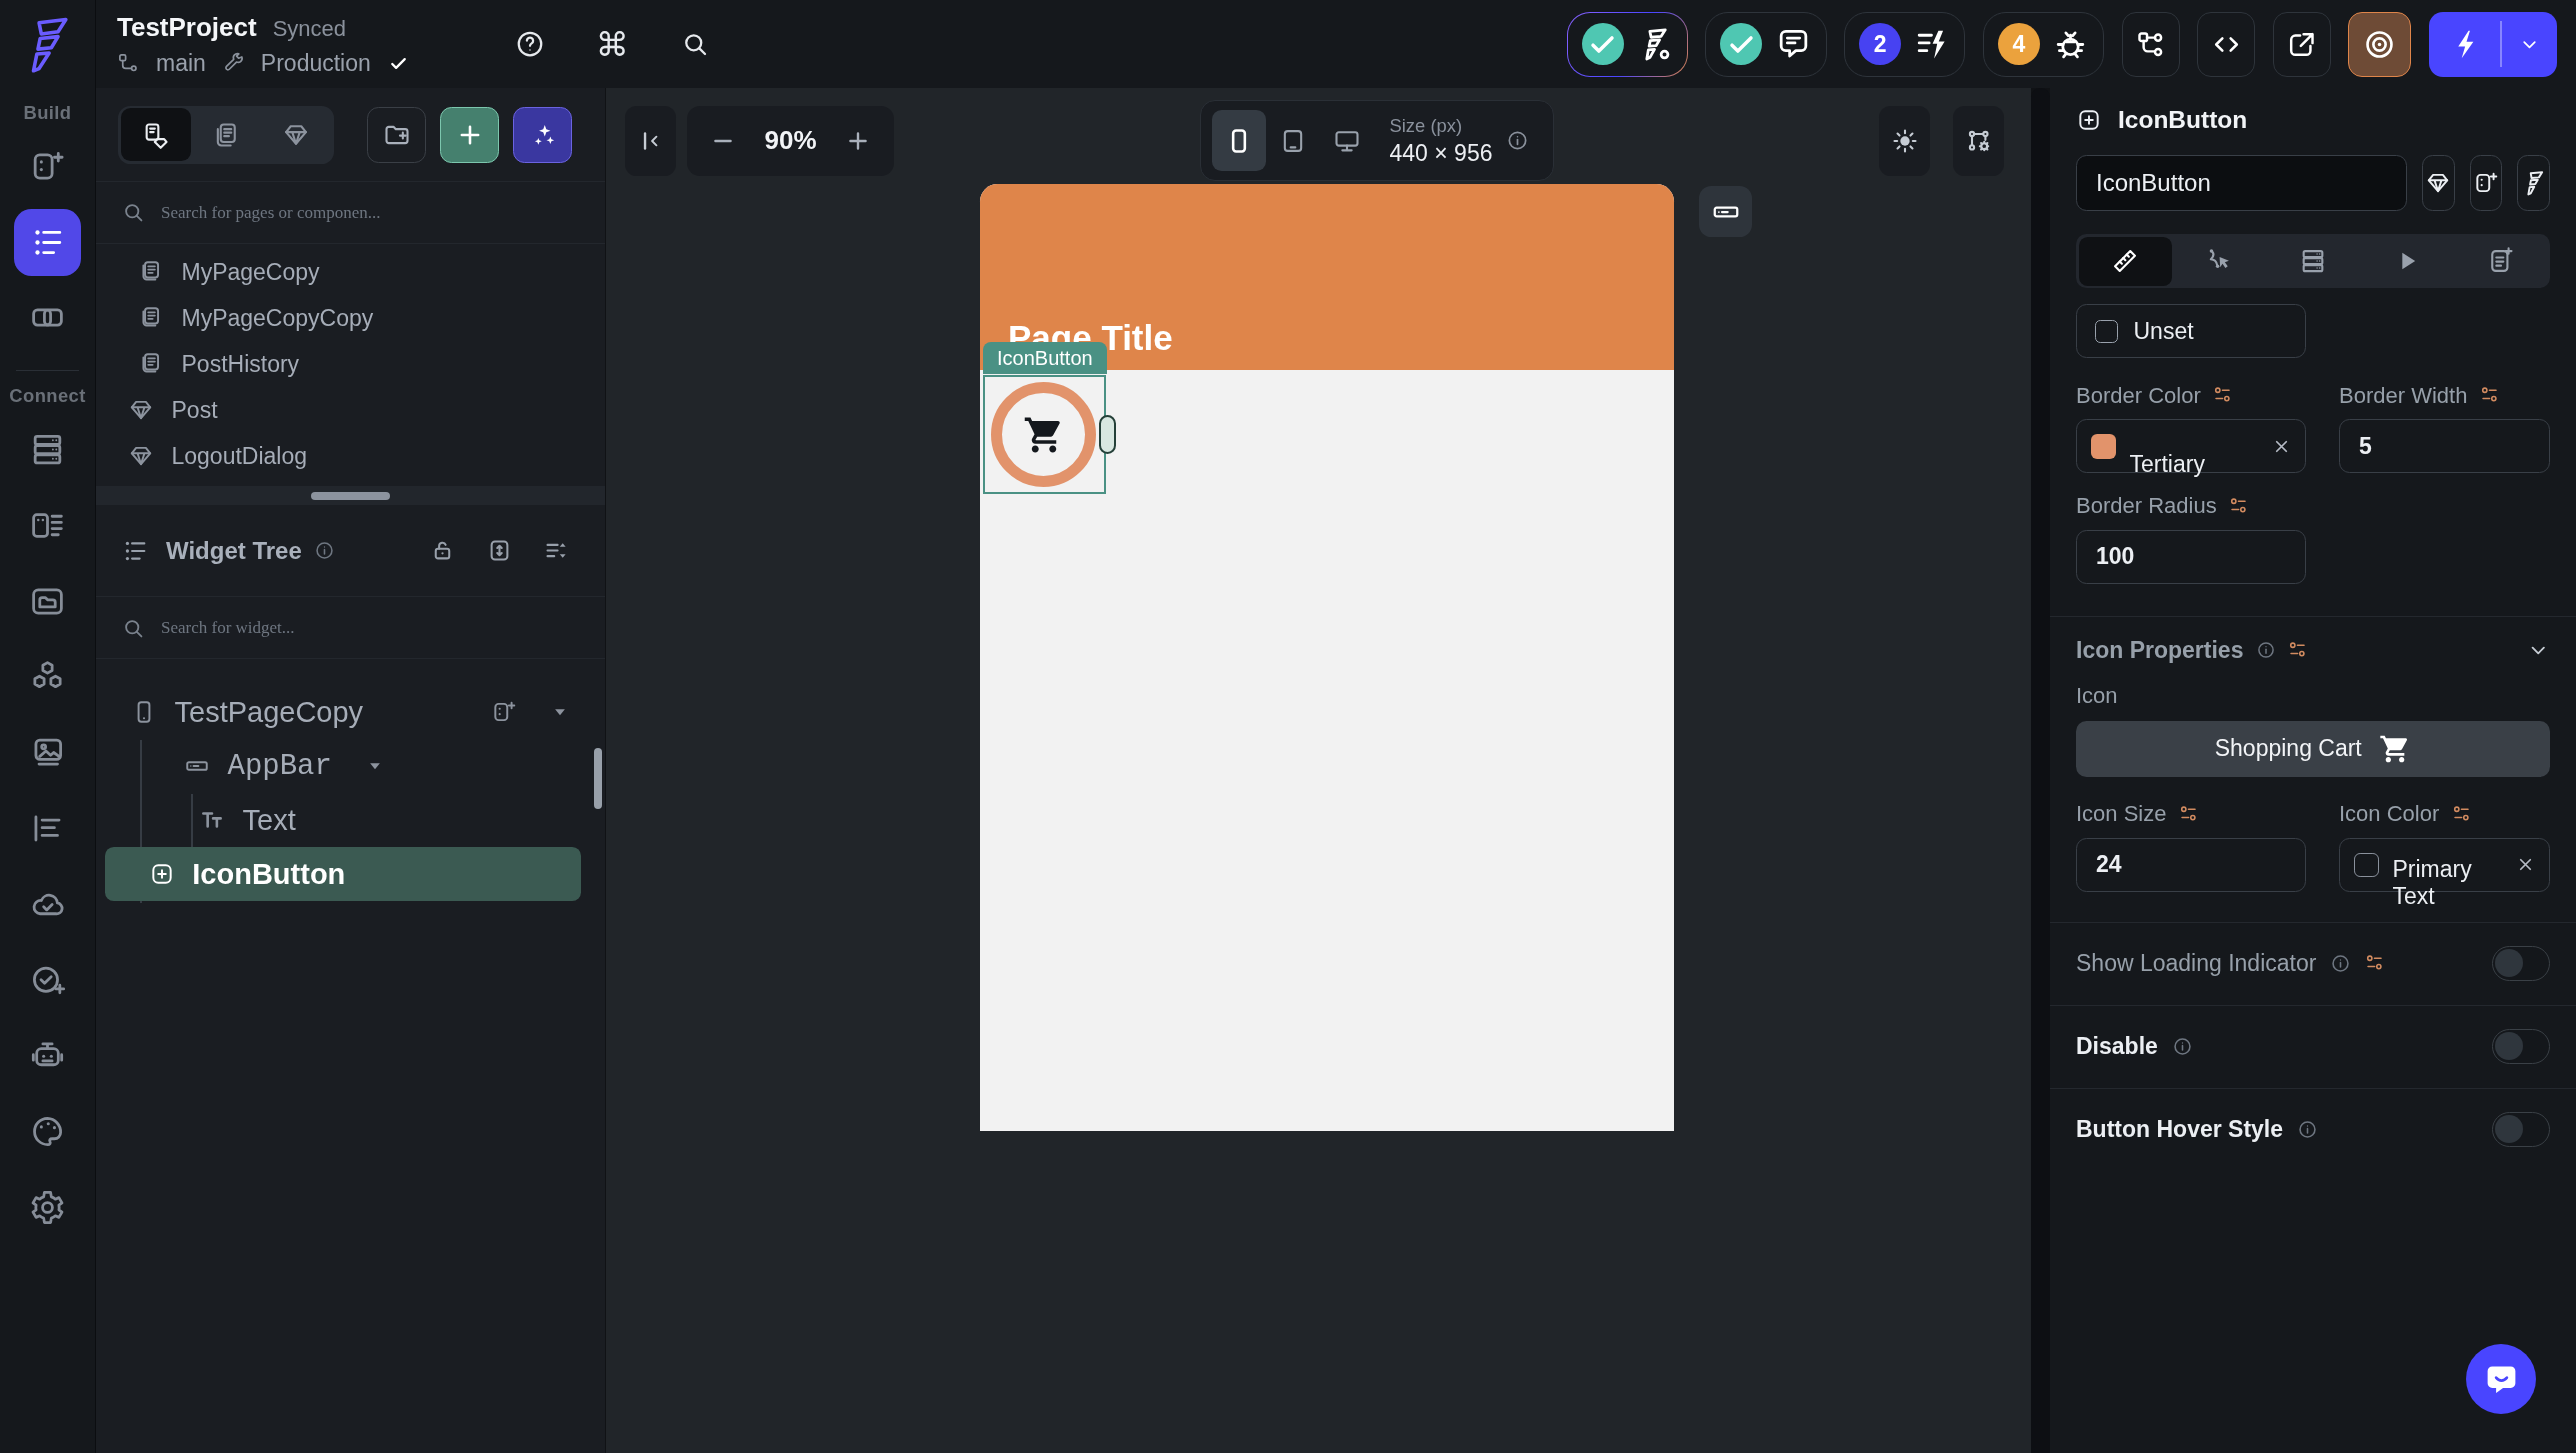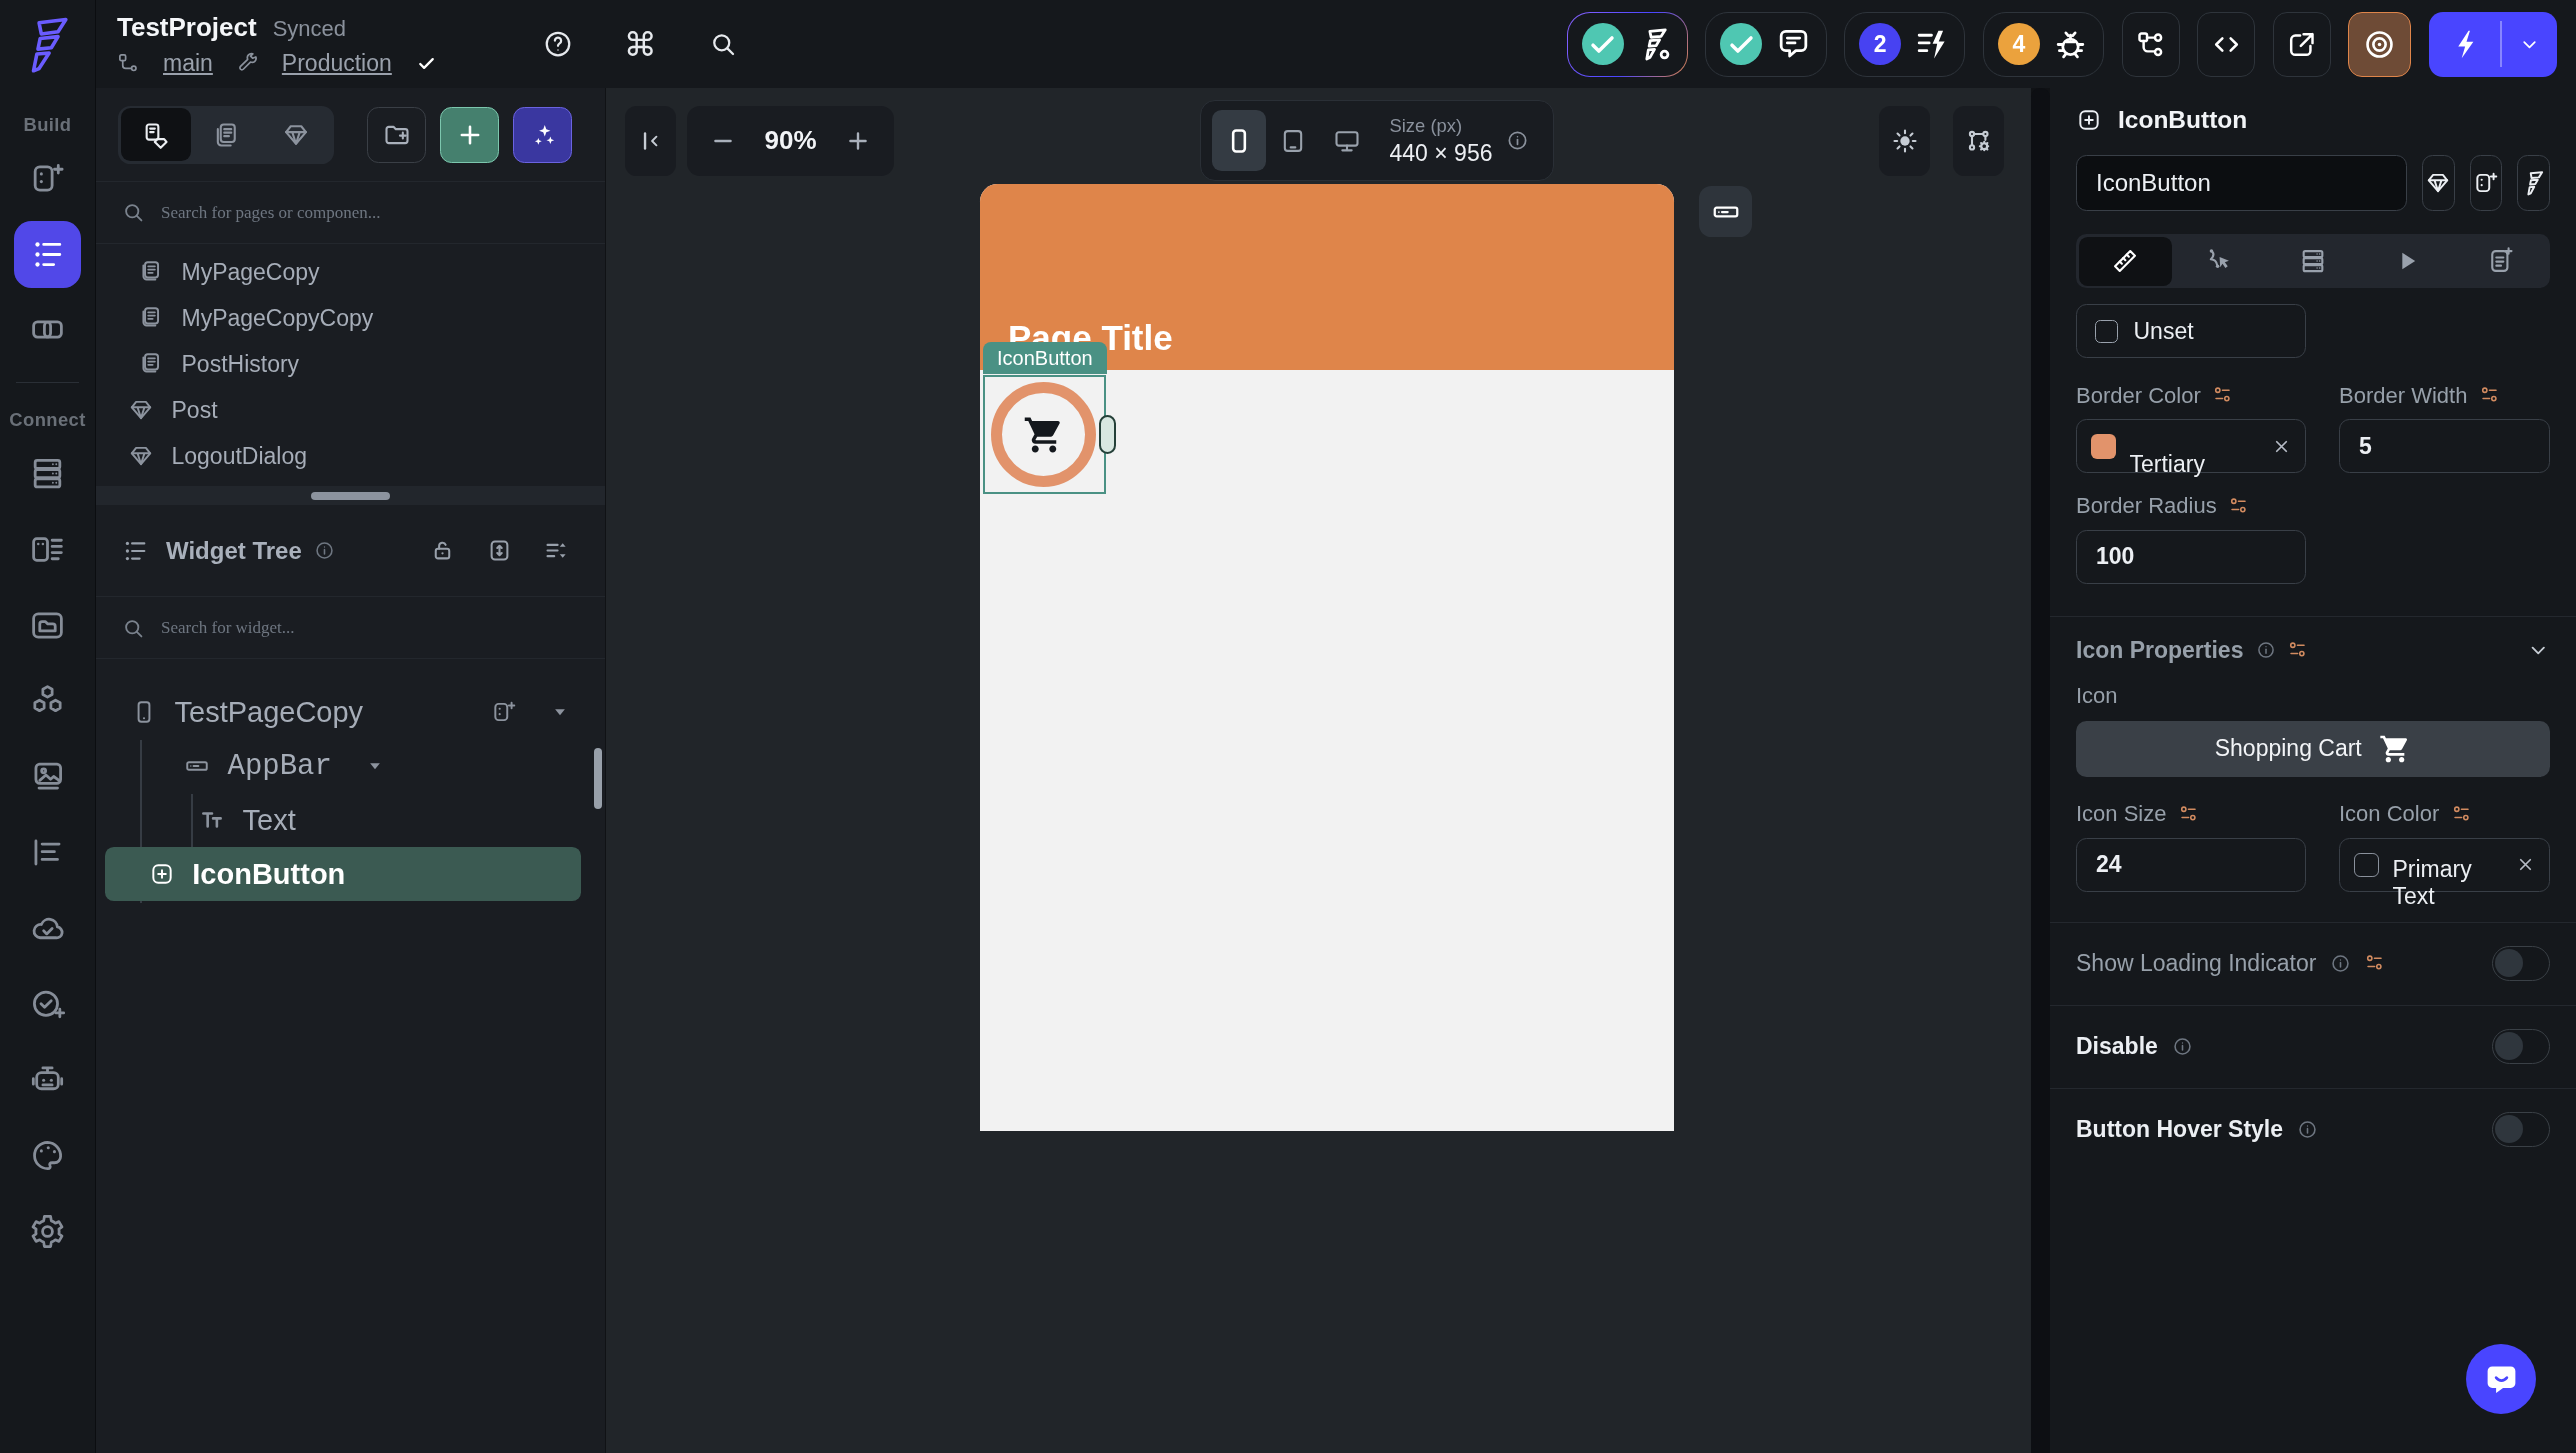--- a/index.html
+++ b/index.html
@@ -9,21 +9,21 @@
   [data-icon] svg { width:1em; height:1em; display:block; }
   .ic { display:flex; align-items:center; justify-content:center; }
 
   
   #header { position:absolute; left:0; top:0; width:2576px; height:88px; background:#15181C; display:flex; align-items:center; z-index:5; }
   .logo-box { width:96px; height:88px; display:flex; align-items:center; justify-content:center; border-right:0.9px solid #0B0D10; }
   .proj-block { margin-left:21px; display:flex; flex-direction:column; gap:7px; }
   .proj-row1 { display:flex; align-items:baseline; gap:16px; }
   .proj-name { font-size:26px; font-weight:bold; color:#F4F6F9; }
   .proj-sync { font-size:22px; color:#8A919C; }
-  .proj-row2 { display:flex; align-items:center; gap:23px; color:#9AA1AC; font-size:23px;text-decoration:underline; }
+  .proj-row2 { display:flex; align-items:center; gap:16px; color:#9AA1AC; font-size:23px; }
   .proj-row2 .ic { font-size:23px; color:#8A919C; }
   .hdr-quick { display:flex; align-items:center; gap:51px; margin-left:105px; color:#E6E9ED; }
   .hdr-quick .ic { font-size:30px; cursor:pointer; }
   .cmd-glyph { font-size:33px; line-height:1; }
   .hdr-right { margin-left:auto; display:flex; align-items:center; gap:17.5px; margin-right:19px; }
   .pill { height:65px; border-radius:23px; border:1.8px solid #2E343B; display:flex; align-items:center; gap:12.3px; padding:0 14px; background:#15181C; cursor:pointer; }
   .pill.grad { border:1.8px solid transparent; background:linear-gradient(#15181C,#15181C) padding-box, linear-gradient(120deg,#8A63FF,#4945FF 55%,#DF854A) border-box; }
   .pill .ic { font-size:37px; color:#FFFFFF; }
   .dot { width:42px; height:42px; border-radius:50%; display:flex; align-items:center; justify-content:center; font-size:23px; font-weight:bold; color:#fff; }
   .dot.teal { background:#4FC7B2; font-size:35px; }
@@ -31,21 +31,21 @@
   .dot.orange { background:#EBA23D; }
   .sqbtn { width:58px; height:65px; border:1.8px solid #2E343B; border-radius:14px; display:flex; align-items:center; justify-content:center; font-size:33px; color:#FFFFFF; background:#15181C; cursor:pointer; }
   .eyebtn { width:63px; height:65px; border:1.8px solid #DF854A; border-radius:14px; background:#6E4B36; display:flex; align-items:center; justify-content:center; font-size:35px; color:#fff; cursor:pointer; }
   .runbtn { height:65px; border-radius:14px; background:#4945FF; display:flex; align-items:center; cursor:pointer; }
   .runbtn .bolt { padding:0 17.5px 0 21px; font-size:33px; color:#fff; }
   .runbtn .vdiv { width:1.8px; height:46px; background:rgba(255,255,255,.35); }
   .runbtn .caret { padding:0 16px; font-size:23px; color:#fff; }
 
   
   #sidebar { position:absolute; left:0; top:88px; width:96px; bottom:0; background:#15181C; border-right:0.9px solid #0B0D10; display:flex; flex-direction:column; align-items:center; }
-  .side-label { font-size:18.4px; font-weight:bold; color:#6A7078; margin-top:26px; letter-spacing:0.4px; }
+  .side-label { font-size:18.4px; font-weight:bold; color:#6A7078; margin-top:14px; letter-spacing:0.4px; }
   .side-item { width:67px; height:67px; margin-top:8.8px; border-radius:17.5px; display:flex; align-items:center; justify-content:center; font-size:37px; color:#868D98; cursor:pointer; flex:0 0 auto; }
   .side-item.active { background:#5148E8; color:#FFFFFF; }
   .side-div { width:63px; height:0.9px; background:#2A2F36; margin-top:19px; }
 
   
   #left-panel { position:absolute; left:96px; top:88px; width:509px; bottom:0; background:#1A1D22; }
   .lp-toolbar { height:93px; display:flex; align-items:center; padding:0 33px 0 22px; gap:14px; }
   .seg-wrap { width:216px; height:58px; background:#262B32; border-radius:12.3px; display:flex; padding:2.6px; }
   .seg { flex:1; border-radius:9.6px; display:flex; align-items:center; justify-content:center; font-size:28px; color:#8C939E; cursor:pointer; }
   .seg.active { background:#0F1114; color:#ECEFF3; }

